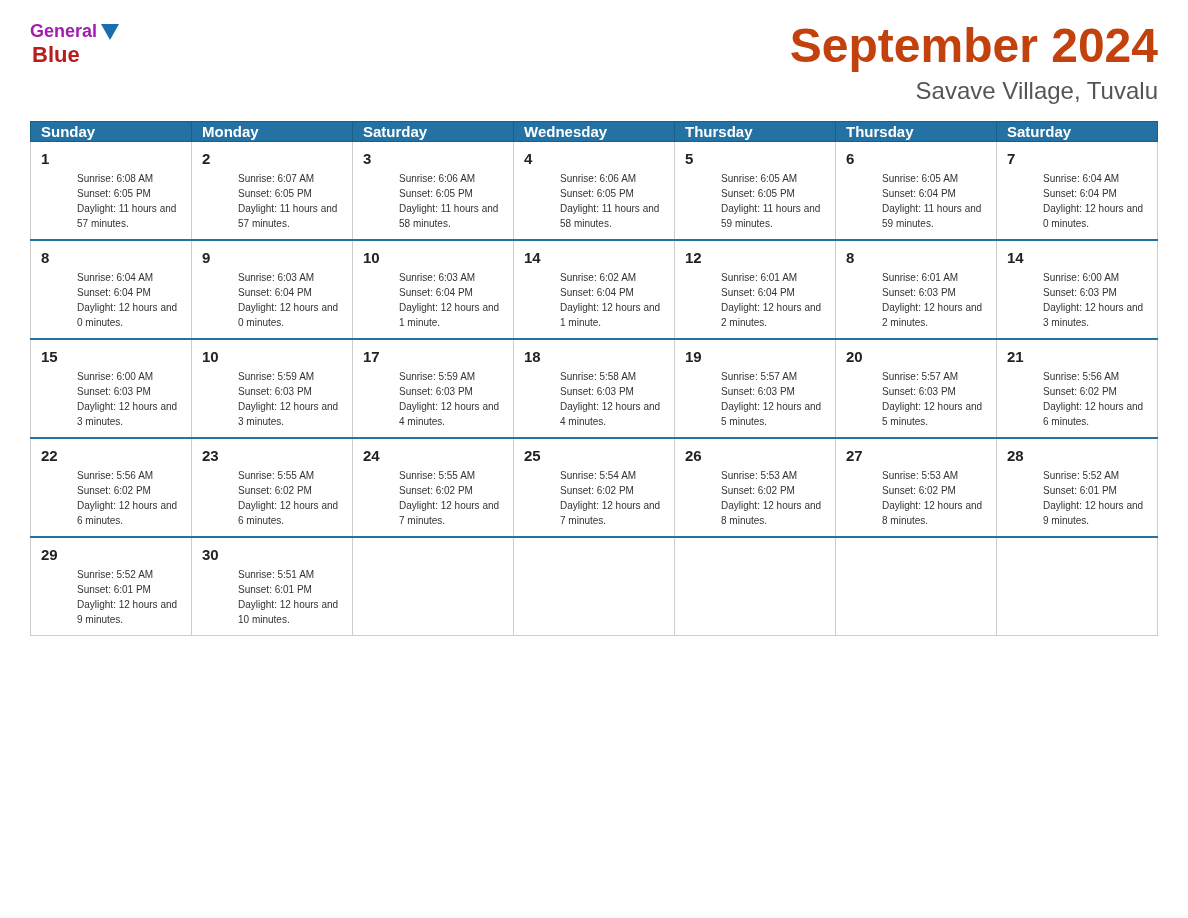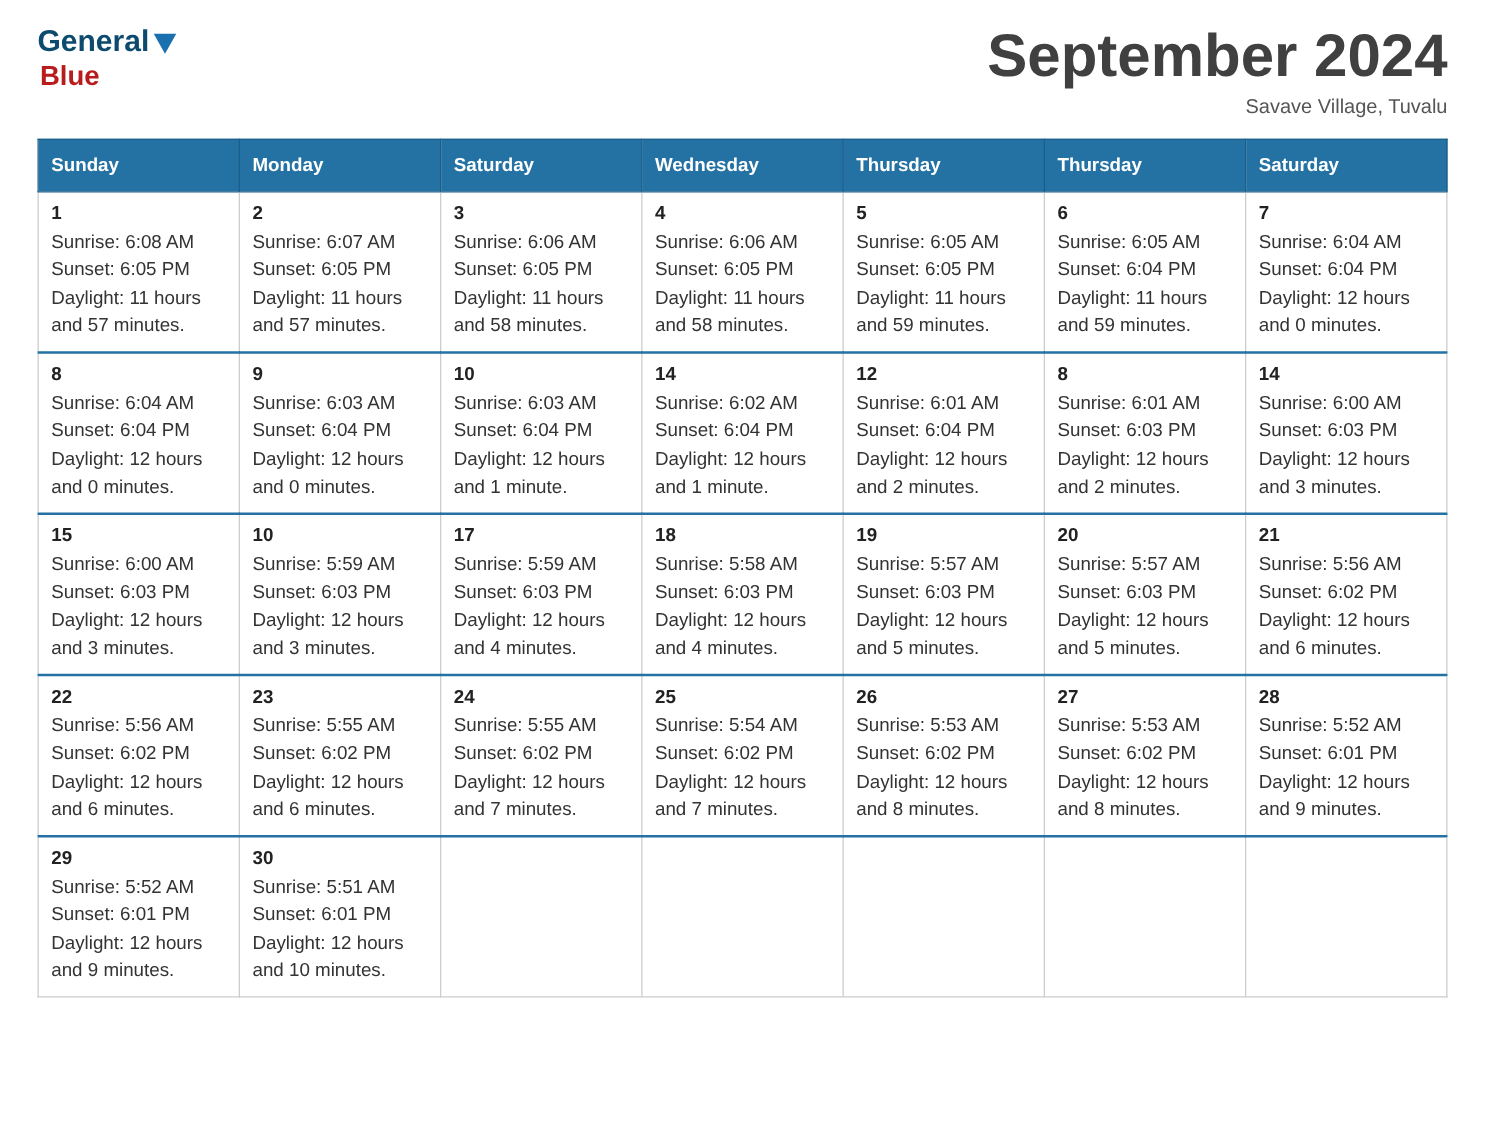--- a/index.html
+++ b/index.html
@@ -15,72 +15,73 @@
       justify-content: space-between;
       align-items: flex-start;
       margin-bottom: 16px;
     }
     .logo {
       display: flex;
       align-items: center;
       gap: 4px;
     }
     .logo-text-general {
-      font-size: 24px;
-      font-weight: bold;
-      color: #0c4a6e;
+      font-size: 18px;
+      font-weight: bold;
+      color: #a21caf;
     }
     .logo-text-blue {
       font-size: 22px;
       font-weight: bold;
       color: #b91c1c;
     }
     .title-block {
       text-align: right;
     }
     .month-title {
       font-size: 48px;
       font-weight: bold;
-      color: #404040;
+      color: #c2410c;
       line-height: 1.1;
     }
     .subtitle {
-      font-size: 16px;
+      font-size: 24px;
       color: #555;
       margin-top: 4px;
     }
     table {
       width: 100%;
       border-collapse: collapse;
     }
     thead tr th {
       background-color: #2471a3;
       color: #fff;
       font-size: 15px;
       font-weight: 600;
-      padding: 12px 10px;
+      padding: 1px 10px;
       text-align: left;
       border: 1px solid #1a5f8a;
     }
     tbody tr td {
       border: 1px solid #ccc;
       vertical-align: top;
       padding: 8px 10px;
       width: 14.28%;
     }
     .day-num {
       font-size: 15px;
       font-weight: bold;
       color: #222;
       margin-bottom: 4px;
     }
     .day-info {
-      font-size: 15px;
+      font-size: 10px;
       color: #333;
       line-height: 1.5;
+      margin-left: 36px;
     }
     tbody tr {
       border-bottom: 2px solid #2471a3;
     }
     tbody tr:last-child {
       border-bottom: none;
     }
     .empty-cell {
       background: #fff;
     }

